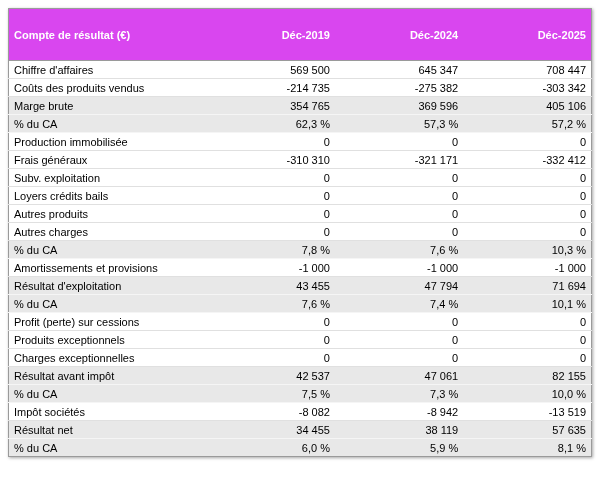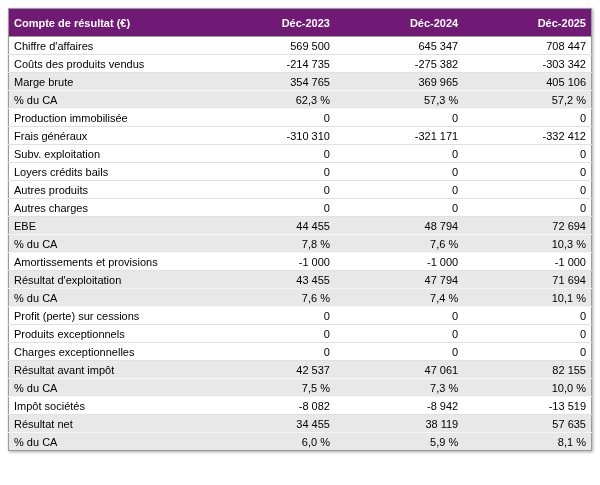--- a/index.html
+++ b/index.html
@@ -24,25 +24,25 @@
     table-layout: fixed;
     font-size: 11px;
     color: #000000;
     border: 1px solid #9a9a9a;
     box-shadow: 1px 1px 3px rgba(0,0,0,0.35);
     background: #ffffff;
   }
   col.c-label { width: 34%; }
   col.c-num   { width: 22%; }
   thead th {
-    background: #701a75;
+    background: #d946ef;
     color: #ffffff;
     font-weight: bold;
     height: 19px;
-    padding: 4px 5px;
+    padding: 16px 5px;
     text-align: right;
     white-space: nowrap;
     border-bottom: 1px solid #9a9a9a;
   }
   thead th.label { text-align: left; }
   tbody td {
     height: 17px;
     padding: 0 5px;
     white-space: nowrap;
     border-bottom: 1px solid #e0e0e0;
@@ -65,42 +65,42 @@
   <table class="income-statement">
     <colgroup>
       <col class="c-label">
       <col class="c-num">
       <col class="c-num">
       <col class="c-num">
     </colgroup>
     <thead>
       <tr>
         <th class="label">Compte de résultat (€)</th>
-        <th class="num">Déc-2023</th>
+        <th class="num">Déc-2019</th>
         <th class="num">Déc-2024</th>
         <th class="num">Déc-2025</th>
       </tr>
     </thead>
     <tbody>
         <tr class="normal">
           <td class="label">Chiffre d'affaires</td>
           <td class="num">569 500</td>
           <td class="num">645 347</td>
           <td class="num">708 447</td>
         </tr>
         <tr class="normal">
           <td class="label">Coûts des produits vendus</td>
           <td class="num">-214 735</td>
           <td class="num">-275 382</td>
           <td class="num">-303 342</td>
         </tr>
         <tr class="subtotal">
           <td class="label">Marge brute</td>
           <td class="num">354 765</td>
-          <td class="num">369 965</td>
+          <td class="num">369 596</td>
           <td class="num">405 106</td>
         </tr>
         <tr class="subtotal">
           <td class="label">% du CA</td>
           <td class="num">62,3 %</td>
           <td class="num">57,3 %</td>
           <td class="num">57,2 %</td>
         </tr>
         <tr class="normal">
           <td class="label">Production immobilisée</td>
@@ -130,26 +130,20 @@
           <td class="label">Autres produits</td>
           <td class="num">0</td>
           <td class="num">0</td>
           <td class="num">0</td>
         </tr>
         <tr class="normal">
           <td class="label">Autres charges</td>
           <td class="num">0</td>
           <td class="num">0</td>
           <td class="num">0</td>
-        </tr>
-        <tr class="subtotal">
-          <td class="label">EBE</td>
-          <td class="num">44 455</td>
-          <td class="num">48 794</td>
-          <td class="num">72 694</td>
         </tr>
         <tr class="subtotal">
           <td class="label">% du CA</td>
           <td class="num">7,8 %</td>
           <td class="num">7,6 %</td>
           <td class="num">10,3 %</td>
         </tr>
         <tr class="normal">
           <td class="label">Amortissements et provisions</td>
           <td class="num">-1 000</td>

